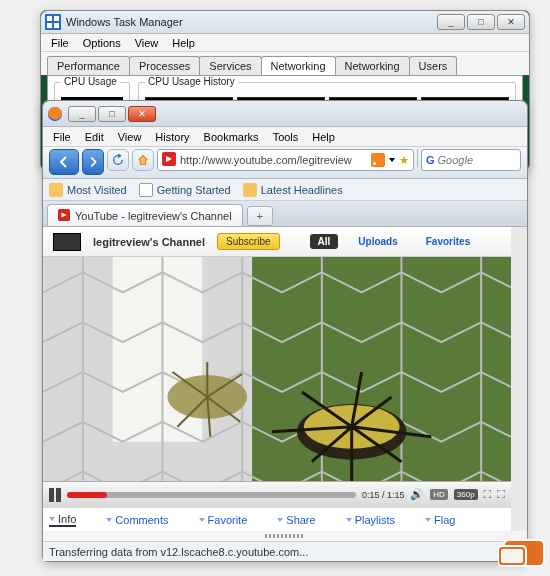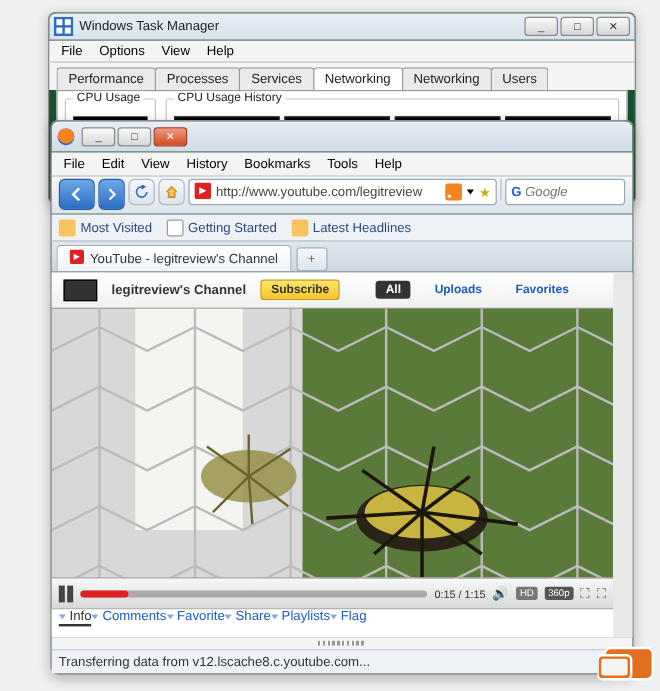--- a/index.html
+++ b/index.html
@@ -39,34 +39,34 @@
 .bkmbar{height:22px;display:flex;align-items:center;padding:0 6px;gap:12px;background:#eef2f6;border-bottom:1px solid #c6ceD6}
 .bkm{display:flex;align-items:center;gap:4px;color:#2a4a7a}
 .bkm i{width:14px;height:14px;background:#f6c560;border-radius:2px;display:inline-block}
 .tabstrip{height:26px;display:flex;align-items:flex-end;padding:0 4px;background:linear-gradient(#e0e6ee,#cdd6e0);border-bottom:1px solid #a8b0ba}
 .fftab{height:22px;padding:0 10px;display:flex;align-items:center;gap:5px;background:linear-gradient(#fff,#eef2f6);border:1px solid #a8b0ba;border-bottom:none;border-radius:4px 4px 0 0;color:#333}
 .newtab{width:26px;height:20px;margin-left:4px;border:1px solid #a8b0ba;border-radius:3px;background:linear-gradient(#f6f8fc,#dde4ec);display:flex;align-items:center;justify-content:center;color:#666}
 .page{flex:1;background:#fff;overflow:hidden;display:flex;flex-direction:column;border-right:16px solid #e8e8e8}
 .yt-head{height:30px;background:linear-gradient(#fff,#f0f0f0);border-bottom:1px solid #ccc;display:flex;align-items:center;padding:0 10px;gap:12px}
 .yt-logo{width:28px;height:18px;background:#333;border:1px solid #000;display:inline-block}
 .yt-title{font-weight:bold;color:#333}
-.subbtn{background:linear-gradient(#ffe56a,#f6c528);border:1px solid #c49a10;border-radius:3px;padding:2px 8px;font-size:10px;font-weight:bold;color:#333}
+.subbtn{background:linear-gradient(#ffe56a,#f6c528);border:1px solid #c49a10;border-radius:3px;padding:2px 8px;font-size:10px;font-weight:normal;color:#333}
 .filter{padding:2px 8px;border-radius:3px;font-size:10px;font-weight:bold}
 .filter.all{background:#333;color:#fff}
 .filter.ln{color:#1a5bc4}
 .video{flex:1;background:#767676;position:relative;overflow:hidden}
 .video canvas,.vidimg{position:absolute;inset:0;width:100%;height:100%}
 .vc{position:absolute;left:0;right:0;bottom:0;height:26px;background:linear-gradient(#f8f8f8,#d8d8d8);border-top:1px solid #aaa;display:flex;align-items:center;padding:0 6px;gap:6px}
 .pb{width:12px;height:14px;display:flex;gap:2px}
 .pb i{flex:1;background:#444}
 .prog{flex:1;height:6px;background:#aaa;border-radius:3px;position:relative}
 .prog i{position:absolute;left:0;top:0;bottom:0;width:14%;background:#d22;border-radius:3px}
 .time{font-size:9px;color:#333}
 .vcbtn{font-size:8px;padding:1px 3px;background:#777;color:#fff;border-radius:2px}
-.actions{height:24px;display:flex;align-items:flex-start;padding:0 6px;gap:0;background:#fff;border-top:1px solid #ddd}
+.actions{height:24px;display:flex;align-items:center;padding:0 6px;gap:30px;background:#fff;border-top:1px solid #ddd}
 .act{color:#1a5bc4;font-size:10px;display:flex;align-items:center;gap:3px}
 .act.cur{color:#333;border-bottom:2px solid #333}
 .act::before{content:"";width:0;height:0;border-top:4px solid #8aa8d8;border-left:3px solid transparent;border-right:3px solid transparent}
 .divider{height:10px;display:flex;align-items:center;justify-content:center;background:#f4f4f4}
 .divider i{width:40px;height:4px;background:repeating-linear-gradient(90deg,#999 0 2px,transparent 2px 4px)}
 .status{height:20px;border-top:1px solid #c6ceD6;display:flex;align-items:center;padding:0 6px;background:#eef2f6;color:#333;font-size:10px}
 .badge{position:absolute;right:2px;bottom:6px;width:50px;height:34px}
 .badge svg{width:100%;height:100%}
 .dd{width:0;height:0;border-top:4px solid currentColor;border-left:3px solid transparent;border-right:3px solid transparent;display:inline-block}
 .rss{width:14px;height:14px;background:#f58420;border-radius:2px;display:inline-block;position:relative}

